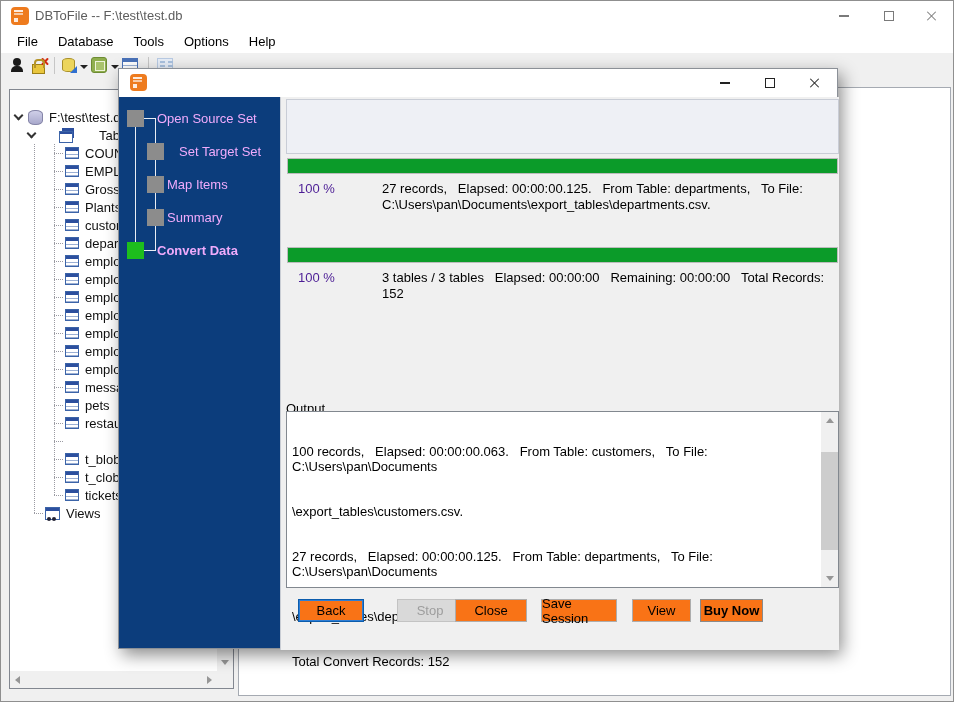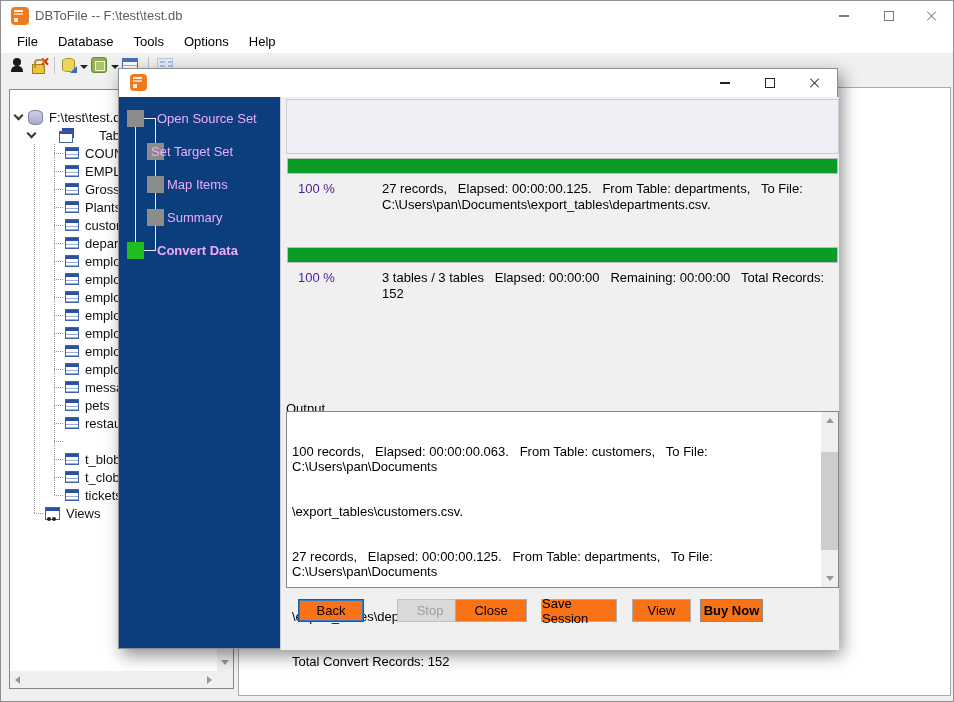--- a/index.html
+++ b/index.html
@@ -301,21 +301,21 @@
     <div class="abs sidebar">
       <div class="sline" style="left:16px;top:30px;width:1px;height:115px;"></div>
       <div class="sline" style="left:25px;top:21px;width:12px;height:1px;"></div>
       <div class="sline" style="left:36px;top:21px;width:1px;height:133px;"></div>
       <div class="sline" style="left:25px;top:153px;width:12px;height:1px;"></div>
 
       <div class="step-sq" style="left:8px;top:13px;"></div>
       <span class="step-label" style="left:38px;top:14px;">Open Source Set</span>
 
       <div class="step-sq" style="left:28px;top:46px;"></div>
-      <span class="step-label" style="left:32px;top:47px;">Set Target Set</span>
+      <span class="step-label" style="left:60px;top:47px;">Set Target Set</span>
 
       <div class="step-sq" style="left:28px;top:79px;"></div>
       <span class="step-label" style="left:48px;top:80px;">Map Items</span>
 
       <div class="step-sq" style="left:28px;top:112px;"></div>
       <span class="step-label" style="left:48px;top:113px;">Summary</span>
 
       <div class="step-sq active" style="left:8px;top:145px;"></div>
       <span class="step-label active" style="left:38px;top:146px;">Convert Data</span>
     </div>

